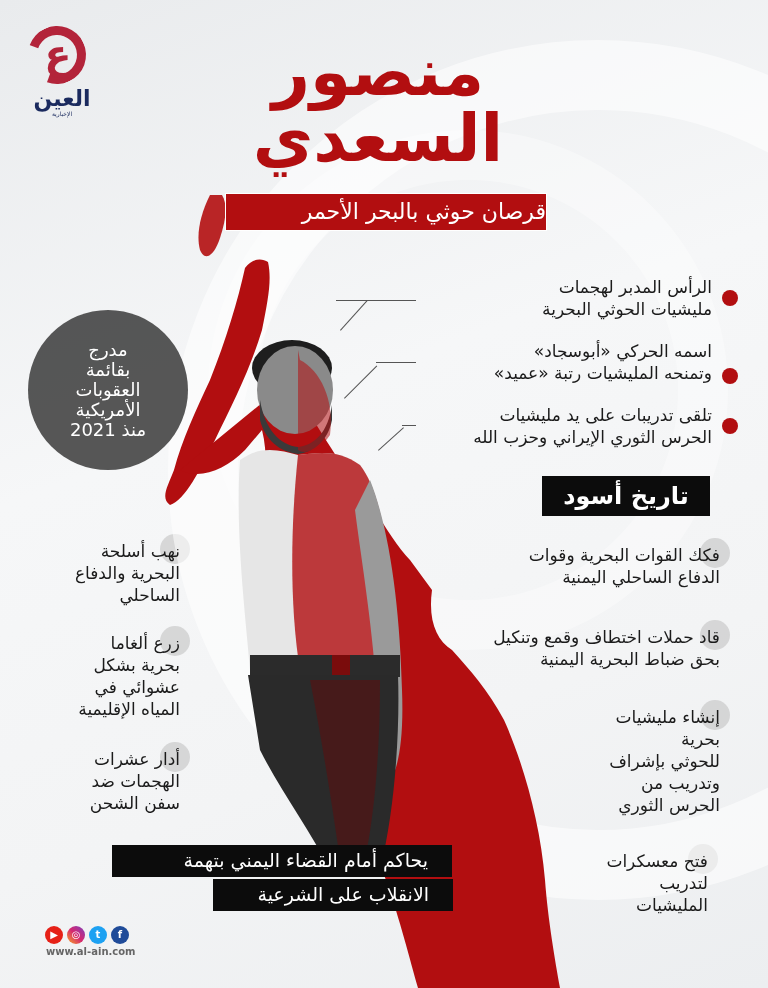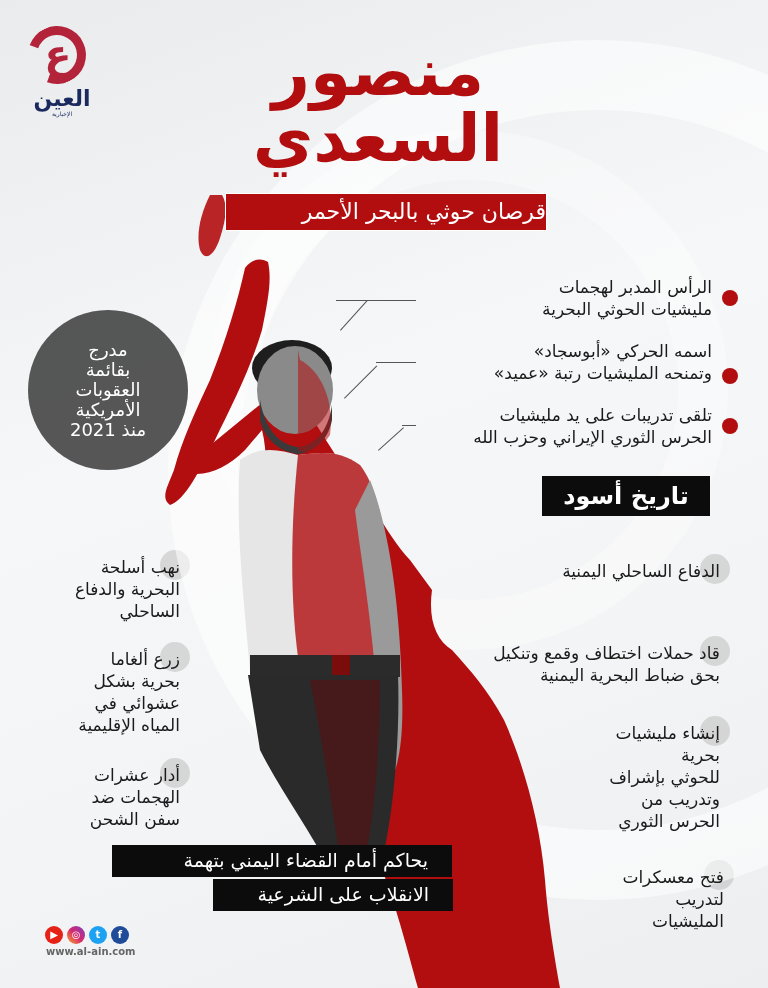--- a/index.html
+++ b/index.html
@@ -75,21 +75,21 @@
 
     
     .section-header {
       right: 58px; top: 476px; width: 168px; height: 40px; background: #0c0c0c;
       color: #fff; font-size: 24px; font-weight: bold; text-align: center; line-height: 40px;
     }
 
     
     .hist {
       position: absolute; text-align: right; color: #1b1b1b;
-      font-size: 17px; line-height: 22px; margin-top: 16px;
+      font-size: 17px; line-height: 22px;
     }
     .hist span { display: block; }
     .hist .blob {
       position: absolute; width: 30px; height: 30px; border-radius: 50%;
       background: rgba(190,190,190,0.55); right: -10px; top: -6px; z-index: -1;
     }
 
     
     .band {
       position: absolute; background: #0c0c0c; color: #fff; font-size: 19px;
@@ -185,36 +185,37 @@
   <div class="btext">
     <span>تلقى تدريبات على يد مليشيات</span>
     <span>الحرس الثوري الإيراني وحزب الله</span>
   </div>
 </div>
 
 <div class="abs section-header">تاريخ أسود</div>
 
 <div class="hist" style="right:48px; top:544px; width:290px;">
   <div class="blob"></div>
+  <span>فكك القوات البحرية وقوات</span>
   <span>الدفاع الساحلي اليمنية</span>
 </div>
 <div class="hist" style="right:48px; top:626px; width:290px;">
   <div class="blob"></div>
   <span>قاد حملات اختطاف وقمع وتنكيل</span>
   <span>بحق ضباط البحرية اليمنية</span>
 </div>
 <div class="hist" style="right:48px; top:706px; width:140px;">
   <div class="blob"></div>
   <span>إنشاء مليشيات</span>
   <span>بحرية</span>
   <span>للحوثي بإشراف</span>
   <span>وتدريب من</span>
   <span>الحرس الثوري</span>
 </div>
-<div class="hist" style="right:44px; top:850px; width:140px;">
+<div class="hist" style="right:60px; top:850px; width:140px;">
   <div class="blob"></div>
   <span>فتح معسكرات</span>
   <span>لتدريب</span>
   <span>المليشيات</span>
 </div>
 
 <div class="hist" style="left:50px; top:540px; width:130px;">
   <div class="blob"></div>
   <span>نهب أسلحة</span>
   <span>البحرية والدفاع</span>

